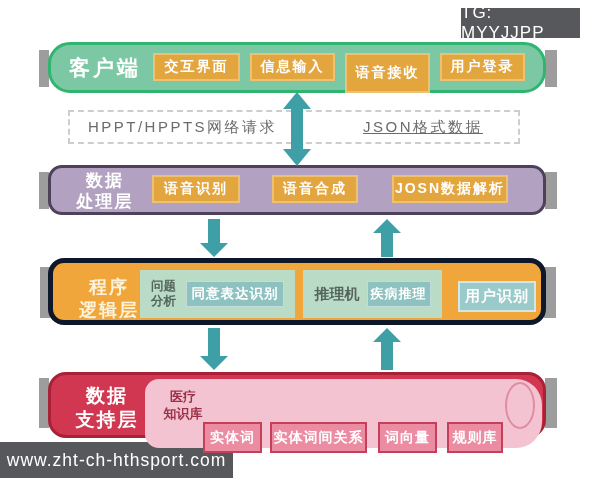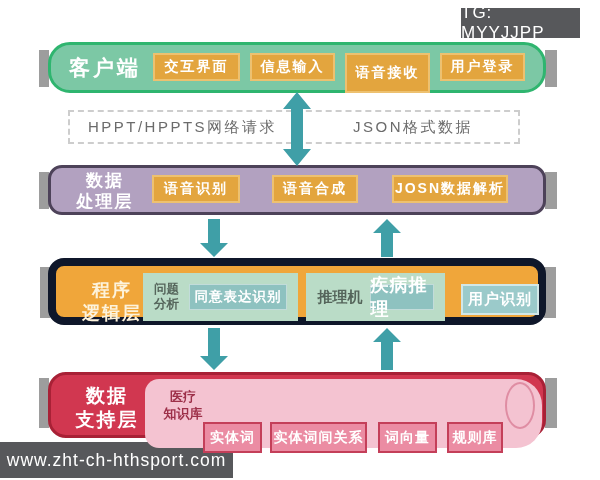--- a/index.html
+++ b/index.html
@@ -12,21 +12,21 @@
   .badge.tg{left:461px;top:8px;width:119px;height:30px;}
   .badge.site{left:0;top:442px;width:233px;height:36px;font-size:17.5px;}
 
   
   .tab{position:absolute;background:#9d9d9d;z-index:0;}
 
   
   .layer{position:absolute;left:48px;width:498px;box-sizing:border-box;z-index:1;}
   .layer-client{top:42px;height:51px;background:#7cc8a5;border:3px solid #2fb56f;border-radius:22px;}
   .layer-processing{top:165px;height:50px;background:#b2a1c0;border:3px solid #4d4259;border-radius:14px;}
-  .layer-logic{top:258px;height:67px;background:#f0a63a;border:8px solid #0f172a;border-radius:16px;}
+  .layer-logic{top:258px;height:67px;background:#f0a63a;border:5px solid #0f172a;border-radius:16px;}
   .layer-support{top:372px;height:66px;background:#d13750;border:3px solid #a82136;border-radius:18px;}
 
   .layer-label{position:absolute;color:#fff;font-weight:bold;white-space:pre-line;text-align:center;line-height:1.25;}
   .layer-client .layer-label{left:12px;top:10px;width:84px;font-size:21px;letter-spacing:3px;}
   .layer-processing .layer-label{left:10px;top:2px;width:88px;font-size:17px;letter-spacing:2px;}
   .layer-logic .layer-label{left:12px;top:13px;width:88px;font-size:18px;letter-spacing:2px;color:#fdf3dc;}
   .layer-support .layer-label{left:12px;top:9px;width:88px;font-size:19px;letter-spacing:2px;}
 
   
   .btn{
@@ -55,21 +55,21 @@
     font-weight:bold;font-size:14px;display:flex;align-items:center;justify-content:center;letter-spacing:1px;top:10px;height:31px;margin-top:33px;
   }
 
   
   .netbox{
     position:absolute;left:68px;top:110px;width:452px;height:34px;box-sizing:border-box;
     border:2px dashed #cdcdcd;background:#fff;z-index:1;
   }
   .net-text{position:absolute;top:0;height:100%;display:flex;align-items:center;justify-content:center;color:#6b6b6b;font-size:15px;letter-spacing:2.5px;}
   .net-left{left:0;width:225px;}
-  .net-right{left:248px;width:190px;}
+  .net-right{left:258px;width:190px;text-decoration:underline;}
 
   .arrow{position:absolute;z-index:2;}
 </style>
 </head>
 <body>
 
 <div id="canvas">
 
   <div class="badge tg">
     <span>TG: MYYJJPP</span>
@@ -122,21 +122,21 @@
   <div class="layer layer-logic">
     <div class="layer-label">程序
 逻辑层</div>
     <div class="mint" style="left:87px;top:7px;width:155px;height:48px;padding:0 6px;gap:10px;justify-content:center;">
       <div class="mint-label">问题
 分析</div>
       <div class="chip" style="width:98px;height:26px;font-size:13.5px;">同意表达识别</div>
     </div>
     <div class="mint" style="left:250px;top:7px;width:139px;height:48px;padding:0 8px;gap:7px;justify-content:center;">
       <div class="mint-label" style="font-size:15px;">推理机</div>
-      <div class="chip" style="width:64px;height:26px;font-size:18px;">疾病推理</div>
+      <div class="chip" style="width:64px;height:26px;font-size:13px;">疾病推理</div>
     </div>
     <div class="chip user" style="left:405px;top:18px;width:78px;height:31px;font-size:15px;">用户识别</div>
   </div>
 
   <svg class="arrow" style="left:200px;top:328px;" width="28" height="42" viewBox="0 0 28 42">
     <polygon points="8,0 20,0 20,28 28,28 14,42 0,28 8,28" fill="#3f9fa7"></polygon>
   </svg>
   <svg class="arrow" style="left:373px;top:328px;" width="28" height="42" viewBox="0 0 28 42">
     <polygon points="14,0 28,14 20,14 20,42 8,42 8,14 0,14" fill="#3f9fa7"></polygon>
   </svg>

